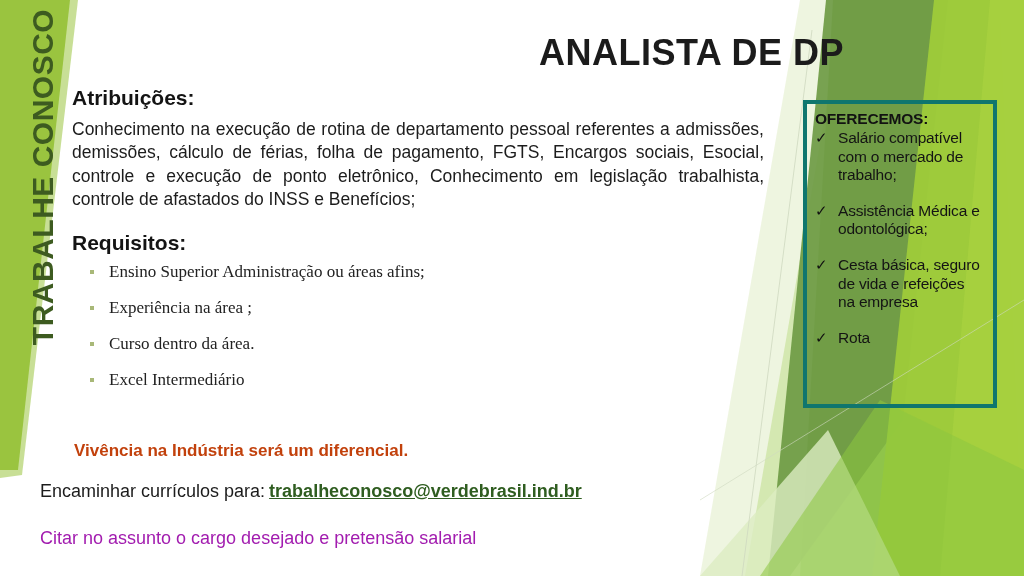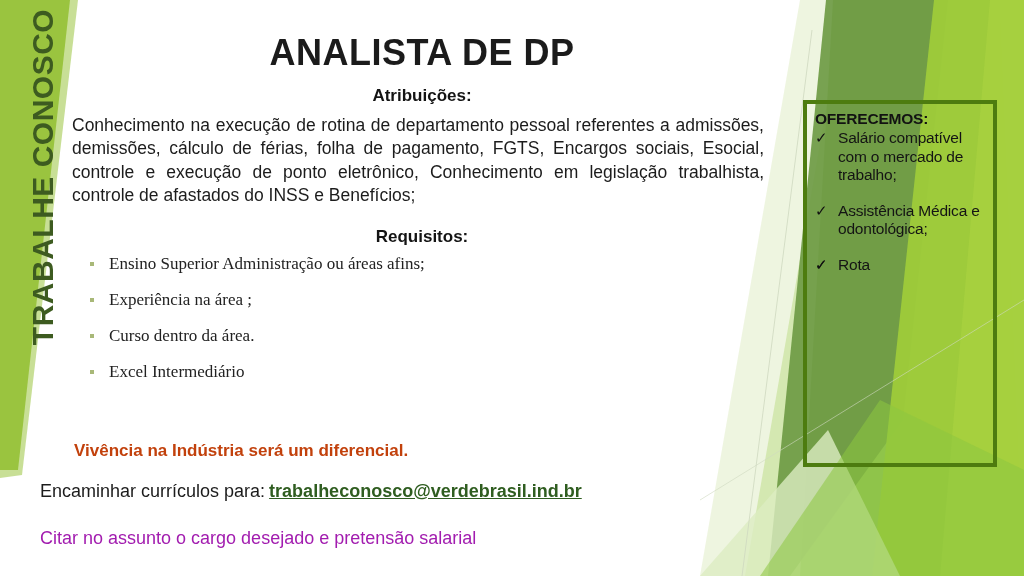--- a/index.html
+++ b/index.html
@@ -35,41 +35,40 @@
     font-weight:600;
     letter-spacing:0.5px;
     color:#3d5b20;
     white-space:nowrap;
   }
 
   
   #title{
     position:absolute;
     left:0;top:32px;width:844px;
-    text-align:center;
+    text-align:right;
     font-family:"Liberation Sans", sans-serif;
     font-size:36px;
     font-weight:bold;
     color:#1b1b1b;
     letter-spacing:0.5px;
   }
 
   
   #content{
     position:absolute;
     left:72px; top:86px;
     width:700px;
   }
   .section-head{
     font-family:"Liberation Sans", sans-serif;
-    font-size:17px;
+    font-size:21px;
     font-weight:bold;
     color:#141414;
     margin:0 0 8px 0;
-    text-align:center;
   }
   #atrib-body{
     font-family:"Liberation Sans", sans-serif;
     font-size:17.5px;
     line-height:1.33;
     color:#1c1c1c;
     margin:0 0 14px 0;
     text-align:justify;
     width:692px;
   }
@@ -150,22 +149,22 @@
   }
   #logo-tag{
     font-family:"Liberation Sans", sans-serif;
     font-size:8.5px;color:#6a6a6a;margin-top:3px;letter-spacing:0.2px;
   }
 
   
   #offers{
     position:absolute;
     left:803px; top:100px;
-    width:194px; height:367px;
-    border:4px solid #4d7c0f;
+    width:194px; height:308px;
+    border:4px solid #0f766e;
     box-sizing:border-box;
     padding:6px 8px 0 6px;
   }
   #offers-title{
     font-family:"Liberation Sans", sans-serif;
     font-size:15.5px;
     font-weight:bold;
     color:#121212;
     margin:0 0 1px 2px;
     letter-spacing:-0.2px;
@@ -236,18 +235,18 @@
   </div>
 
   <div id="subject-line">Citar no assunto o cargo desejado e pretensão salarial</div>
 
 
   <div id="offers">
     <div id="offers-title">OFERECEMOS:</div>
     <ul class="offers-list">
       <li><span class="tick">✓</span><span>Salário compatível com o mercado de trabalho;</span></li>
       <li><span class="tick">✓</span><span>Assistência Médica e odontológica;</span></li>
-      <li><span class="tick">✓</span></li>
+      <li><span class="tick">✓</span><span>Cesta básica, seguro de vida e refeições na empresa</span></li>
       <li><span class="tick">✓</span><span>Rota</span></li>
     </ul>
   </div>
 
 </div>
 
 </body></html>

